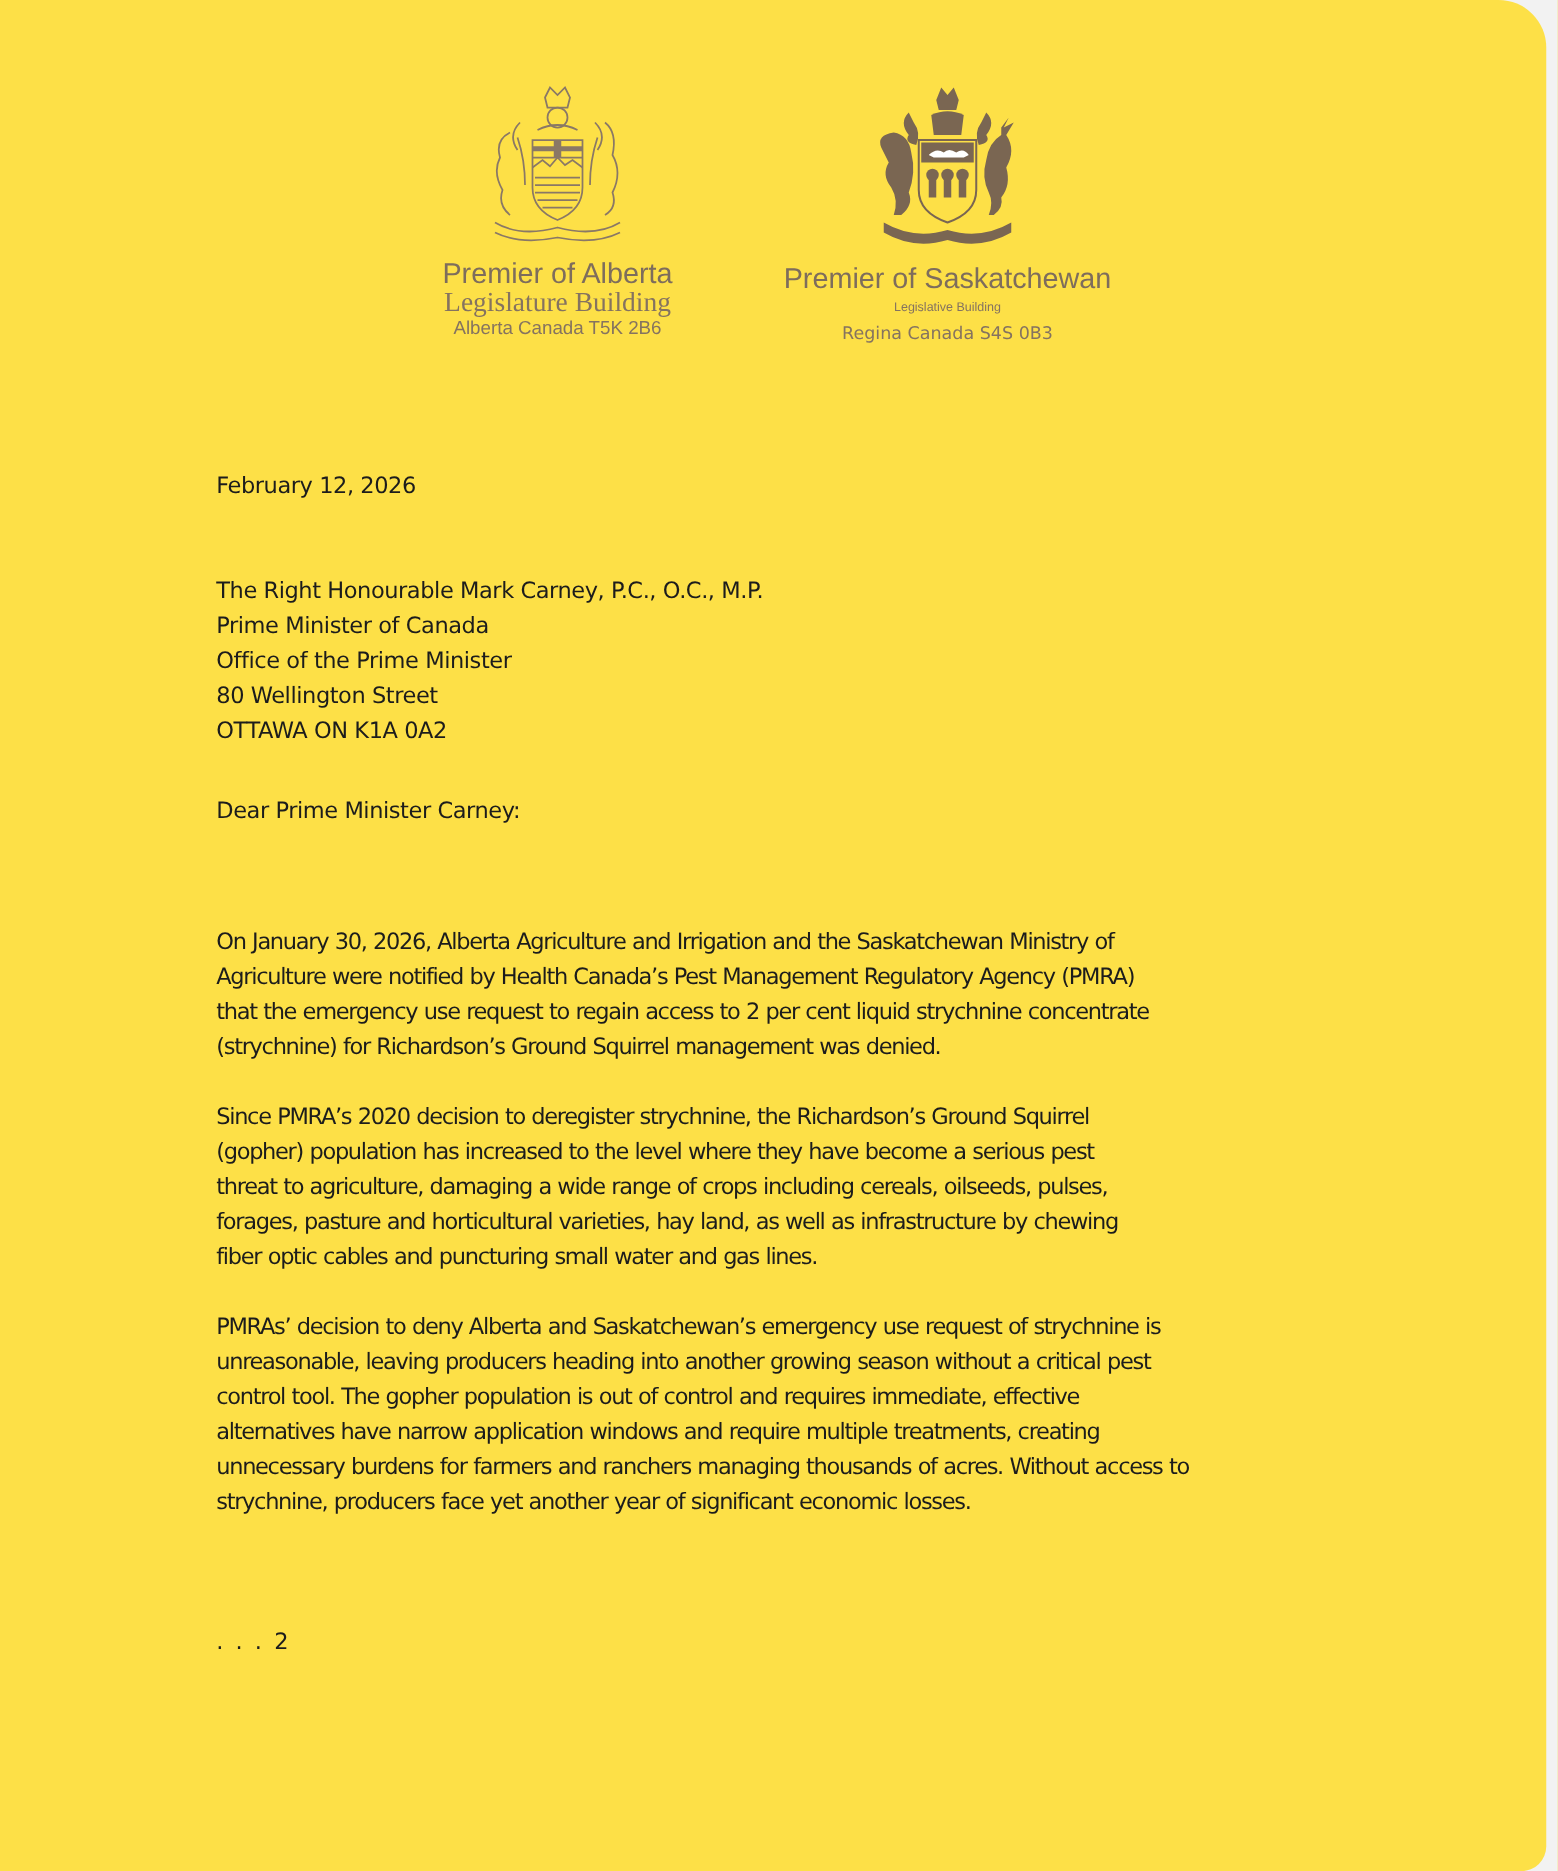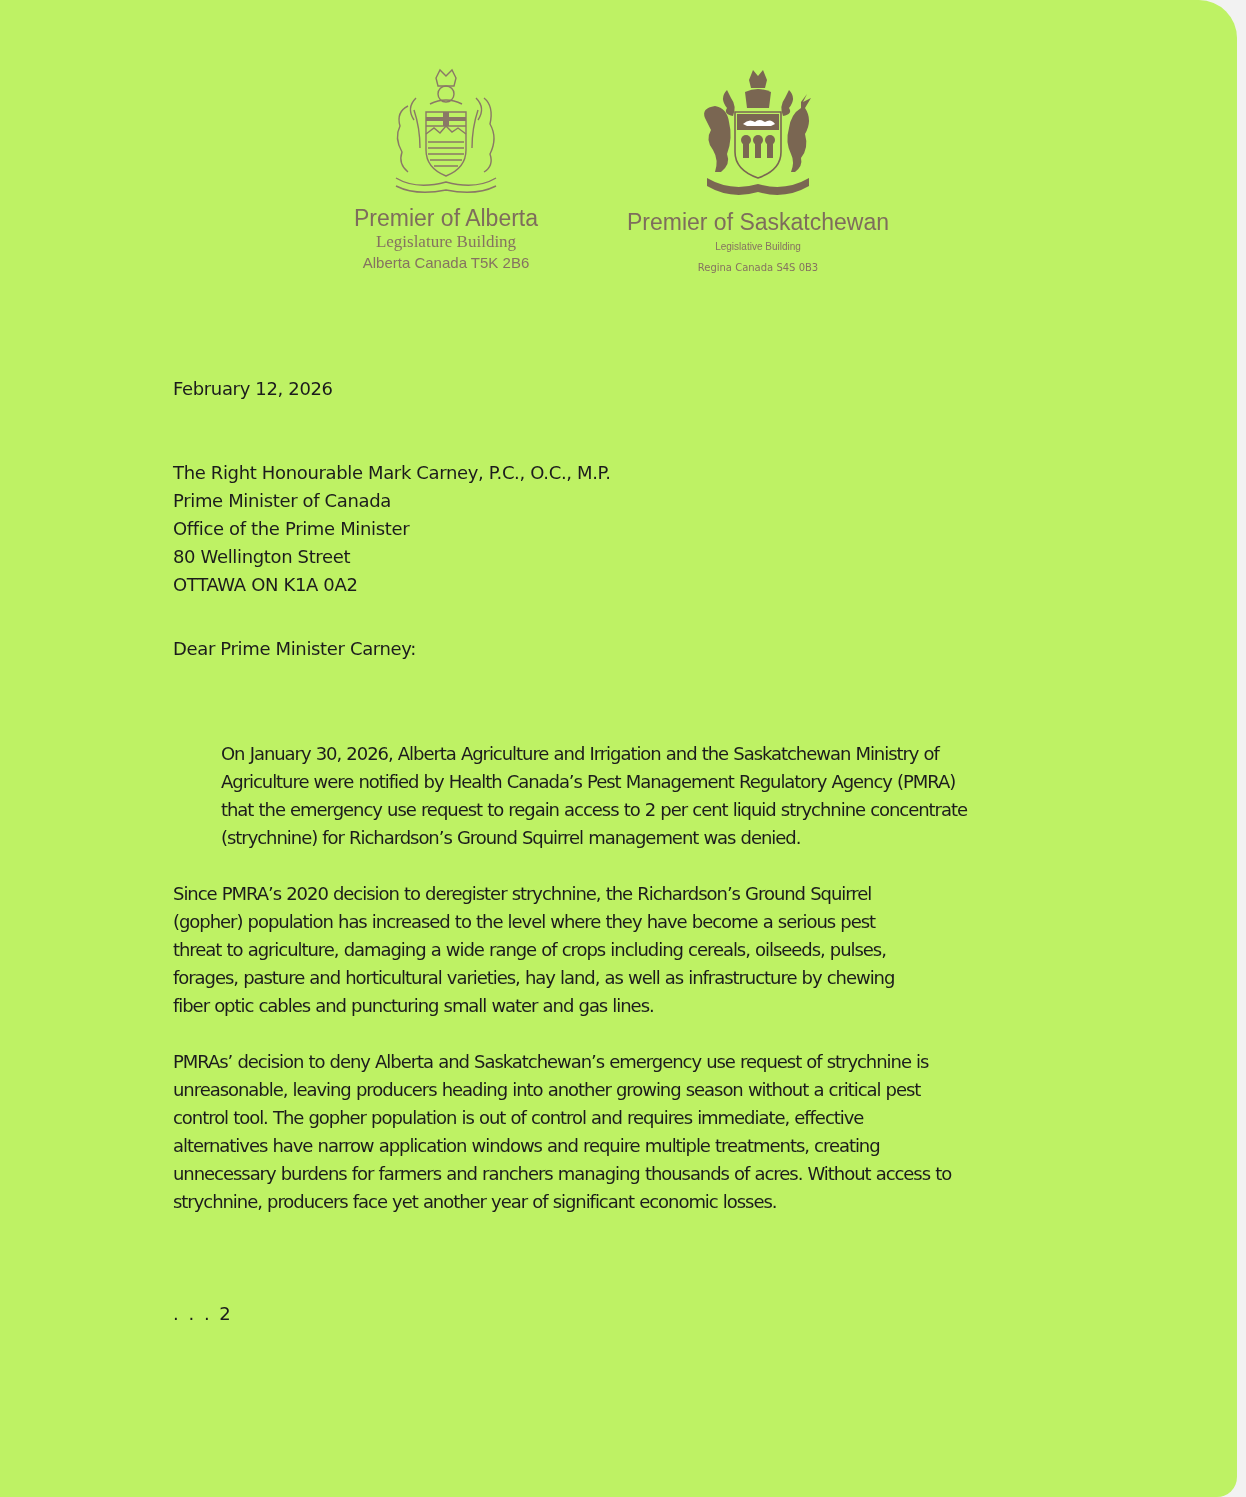--- a/index.html
+++ b/index.html
@@ -12,21 +12,21 @@
       height: 1497px;
       position: relative;
       overflow: hidden;
     }
     .page {
       position: absolute;
       left: 0;
       top: 0;
       width: 1237px;
       height: 1497px;
-      background: #bef264;
+      background: #fde047;
       border-top-right-radius: 38px;
       border-bottom-right-radius: 20px;
     }
     .letterhead {
       position: absolute;
       top: 68px;
       left: 0;
       width: 1237px;
       height: 220px;
     }
@@ -45,21 +45,21 @@
     .lh-title {
       font-family: "Liberation Sans", sans-serif;
       font-size: 23px;
       line-height: 28px;
       margin-top: 8px;
       white-space: nowrap;
       color: #7e6d5c;
     }
     .lh-sub-serif {
       font-family: "Liberation Serif", serif;
-      font-size: 17px;
+      font-size: 22px;
       line-height: 20px;
       color: #857360;
       white-space: nowrap;
     }
     .lh-sub-sans {
       font-family: "Liberation Sans", sans-serif;
       font-size: 15px;
       line-height: 21px;
       color: #857360;
       white-space: nowrap;
@@ -70,21 +70,21 @@
       font-family: "DejaVu Sans", sans-serif;
       font-size: 18px;
       color: #1c1c1c;
       letter-spacing: -0.35px;
     }
     .line { display: block; white-space: nowrap; line-height: 28px; height: 28px; }
     .dense .line { letter-spacing: -1.05px; word-spacing: 0.5px; }
     .date { top: 375px; }
     .address { top: 459px; }
     .salutation { top: 635px; }
-    .para1 { top: 740px; margin-left: 48px; }
+    .para1 { top: 740px; }
     .para2 { top: 880px; }
     .para3 { top: 1048px; }
     .pagenum { top: 1300px; letter-spacing: 2px; }
   </style>
 </head>
 <body>
 
 <div class="page">
 
   <div class="letterhead">
@@ -157,21 +157,21 @@
           <rect x="46" y="76" width="6" height="14"></rect>
           <rect x="58" y="76" width="6" height="14"></rect>
           <rect x="70" y="76" width="6" height="14"></rect>
         </g>
         <g fill="#ffffff">
           <path d="M46 56 Q52 50 58 54 Q62 50 68 54 Q74 50 78 56 L74 58 L50 58 Z"></path>
         </g>
       </svg>
       <div class="lh-title">Premier of Saskatchewan</div>
       <div class="lh-sub-sans" style="font-family:Liberation Sans, sans-serif; font-size:10px;">Legislative Building</div>
-      <div class="lh-sub-sans" style="font-family:'DejaVu Sans', sans-serif; font-size:10px;">Regina Canada S4S 0B3</div>
+      <div class="lh-sub-sans" style="font-family:'DejaVu Sans', sans-serif; font-size:14px;">Regina Canada S4S 0B3</div>
     </div>
 
   </div>
 
   <div class="body-text date">
     <span class="line">February 12, 2026</span>
   </div>
 
   <div class="body-text address">
     <span class="line">The Right Honourable Mark Carney, P.C., O.C., M.P.</span>

